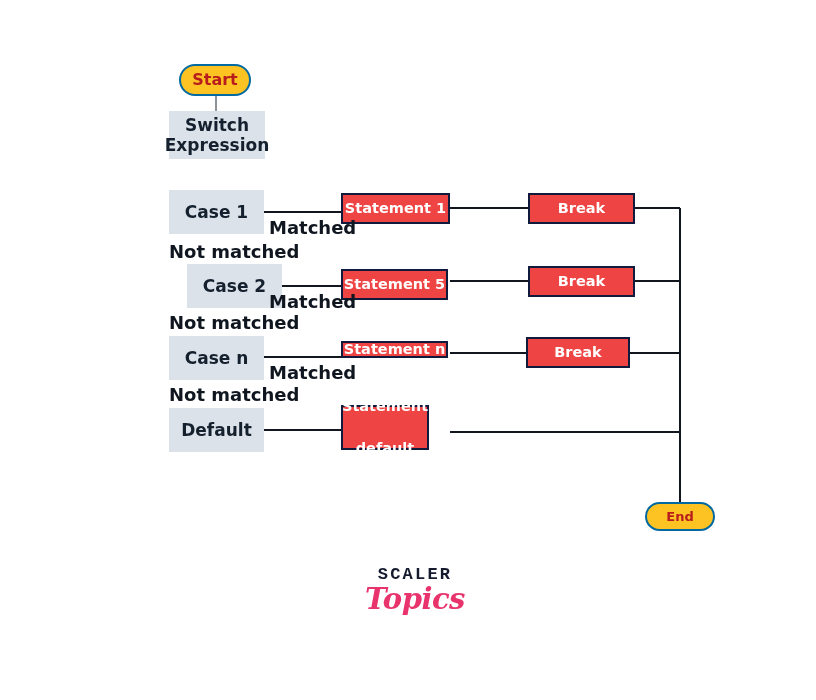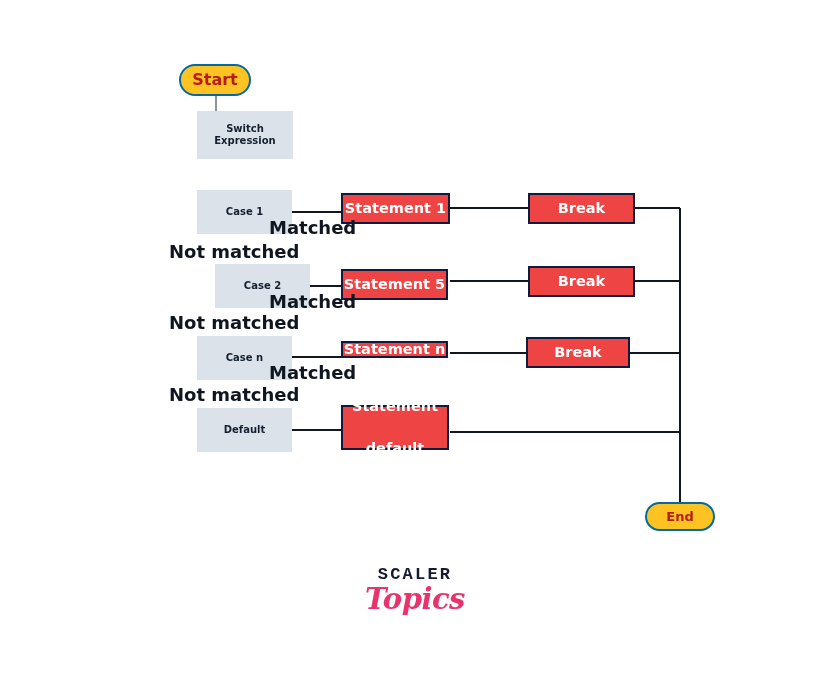--- a/index.html
+++ b/index.html
@@ -39,22 +39,21 @@
     color: #b91c1c;
   }
   .terminator.start { font-size: 16px; }
   .terminator.end   { font-size: 13px; }
 
   
   .box-gray {
     background: #dbe2ea;
     border: none;
     color: #14202e;
-    font-size: 10px;
-    margin-left: 28px;
+    font-size: 17px;
   }
   
   .box-blue {
     background: #ef4444;
     border: 2px solid #0f1a3c;
     color: #ffffff;
     font-size: 14.5px;
   }
 
   .edge-label {
@@ -189,21 +188,21 @@
   </div>
 
   <div class="node box-blue" style="left:526px; top:337px; width:104px; height:31px;">
     <span>Break</span>
   </div>
 
   <div class="node box-gray" style="left:169px; top:408px; width:95px; height:44px;">
     <span>Default</span>
   </div>
 
-  <div class="node box-blue" style="left:341px; top:405px; width:108px; height:45px; flex-direction:column;gap:25px;">
+  <div class="node box-blue" style="left:341px; top:405px; width:88px; height:45px; flex-direction:column;gap:25px;">
     <span>Statement</span>
     <span>default</span>
   </div>
 
   <div class="node terminator end" style="left:645px; top:502px; width:70px; height:29px;">
     <span>End</span>
   </div>
 
   <div id="brand">
     <span class="scaler">SCALER</span>

